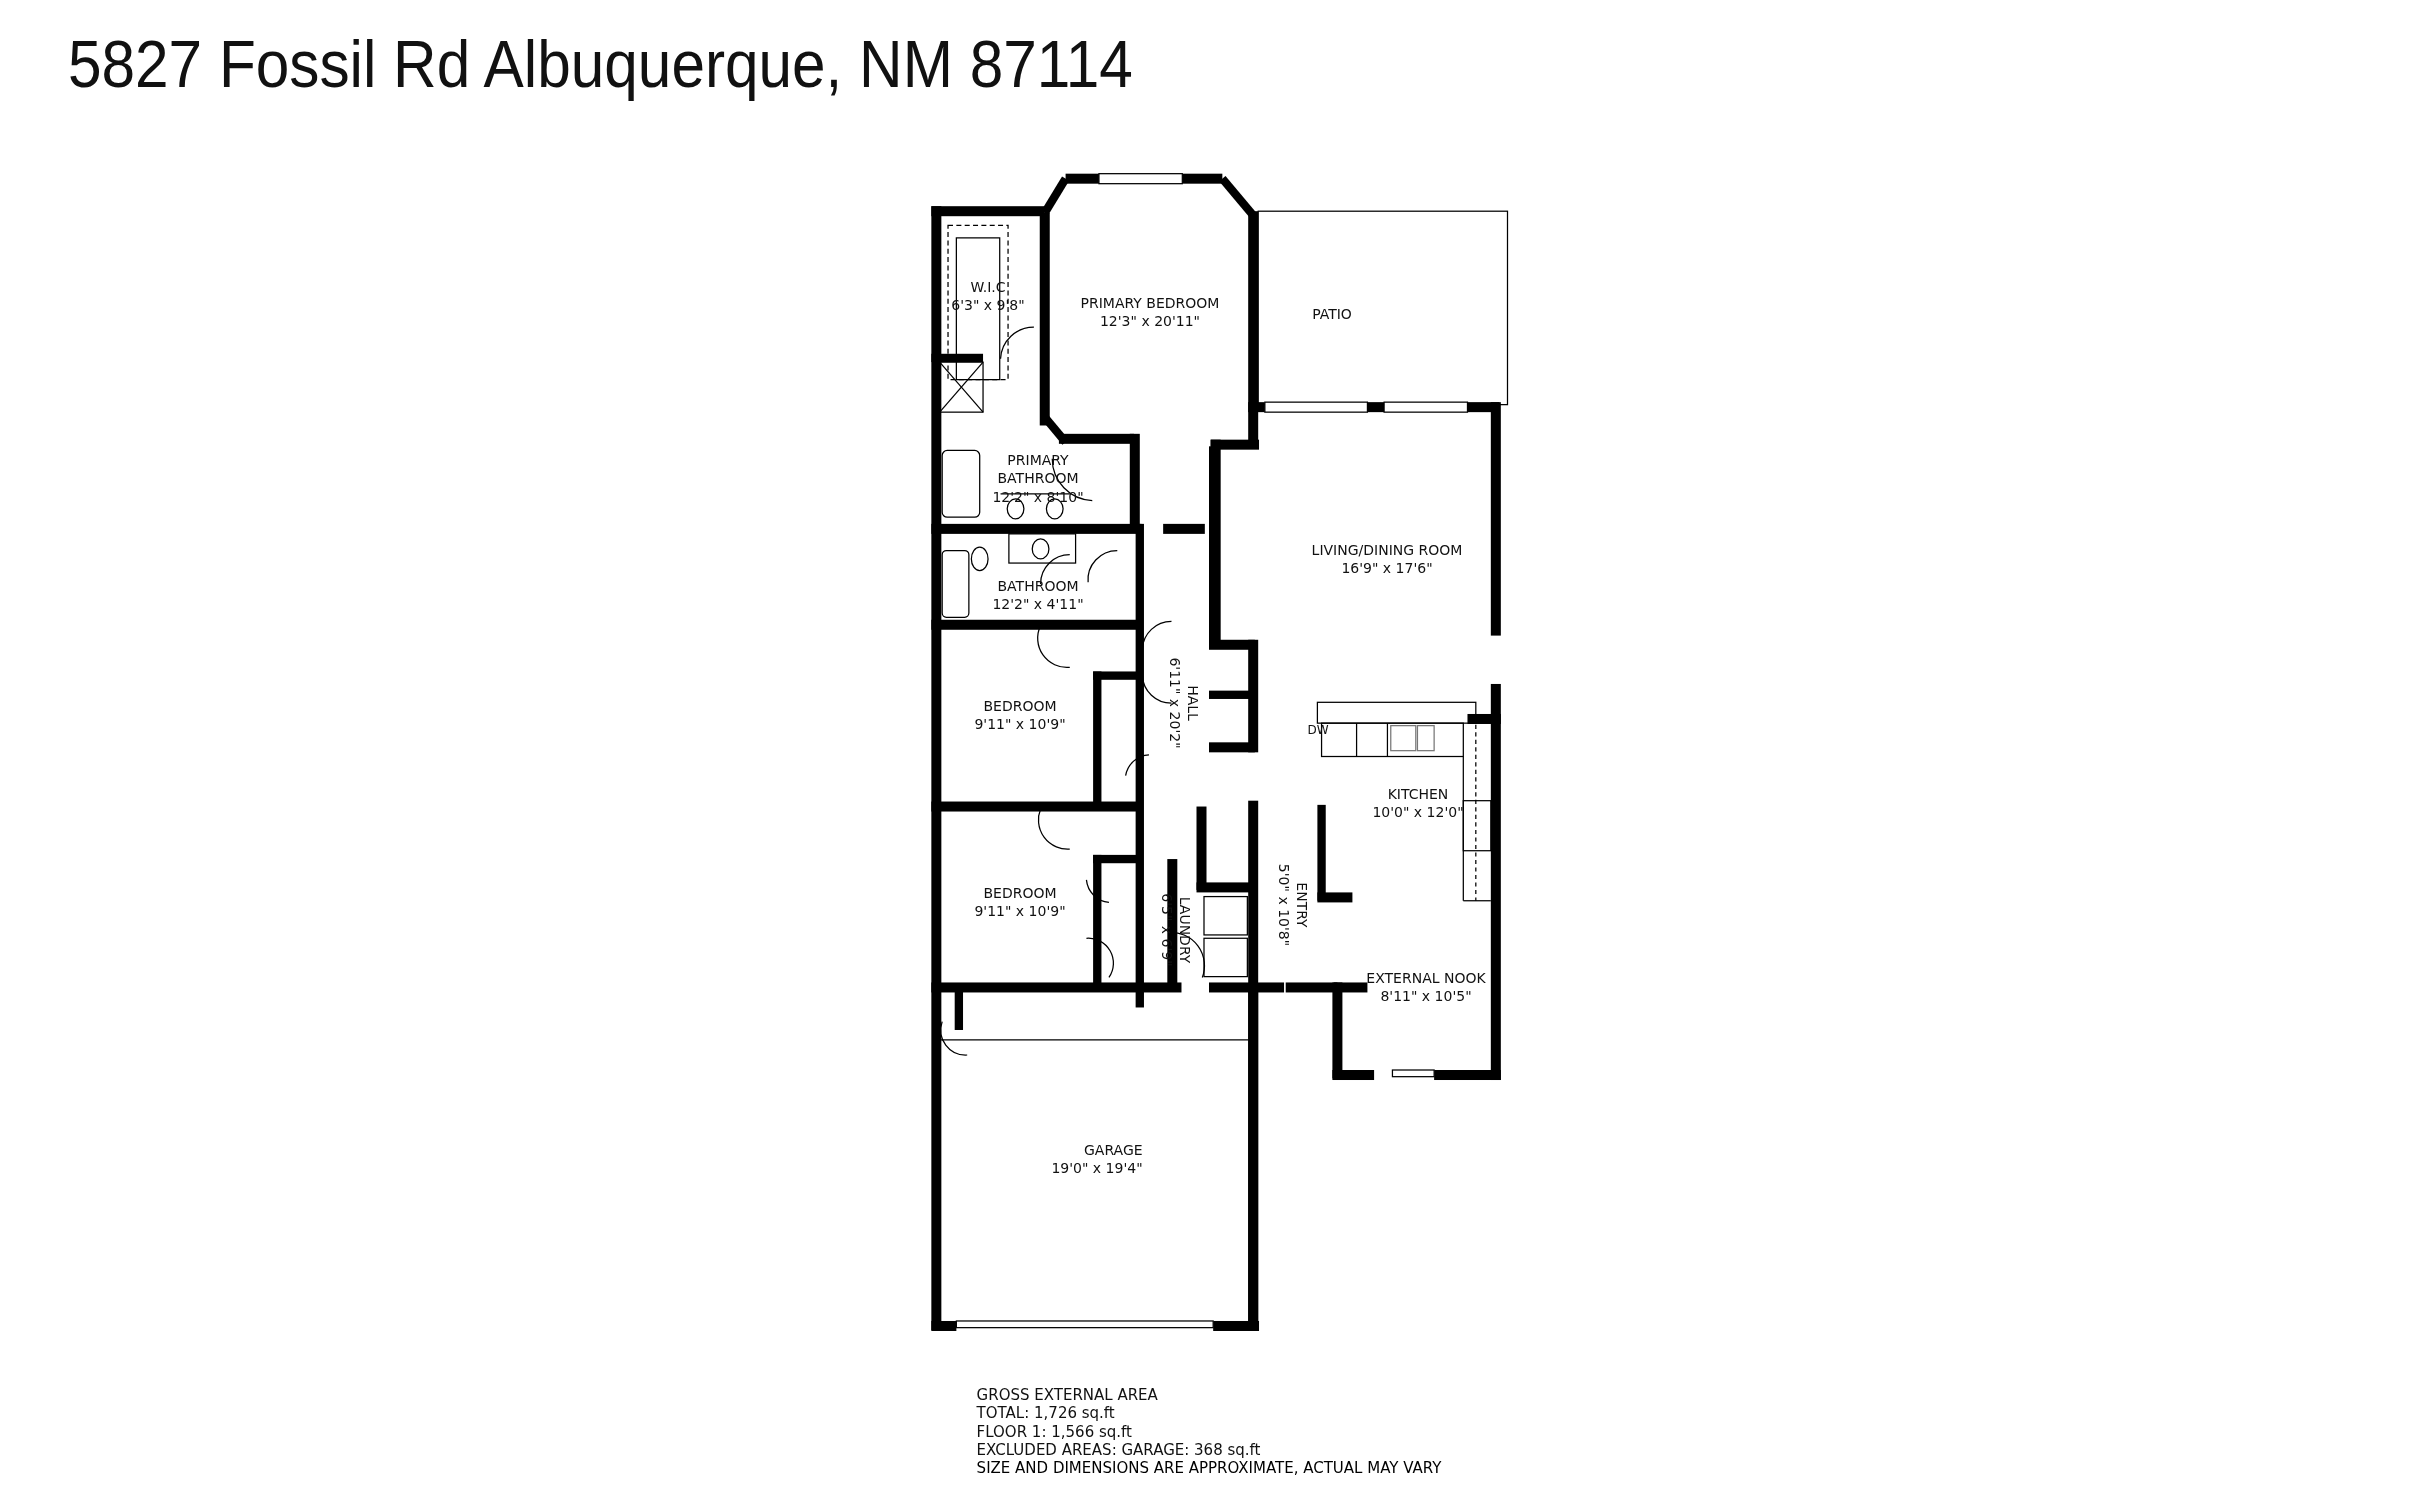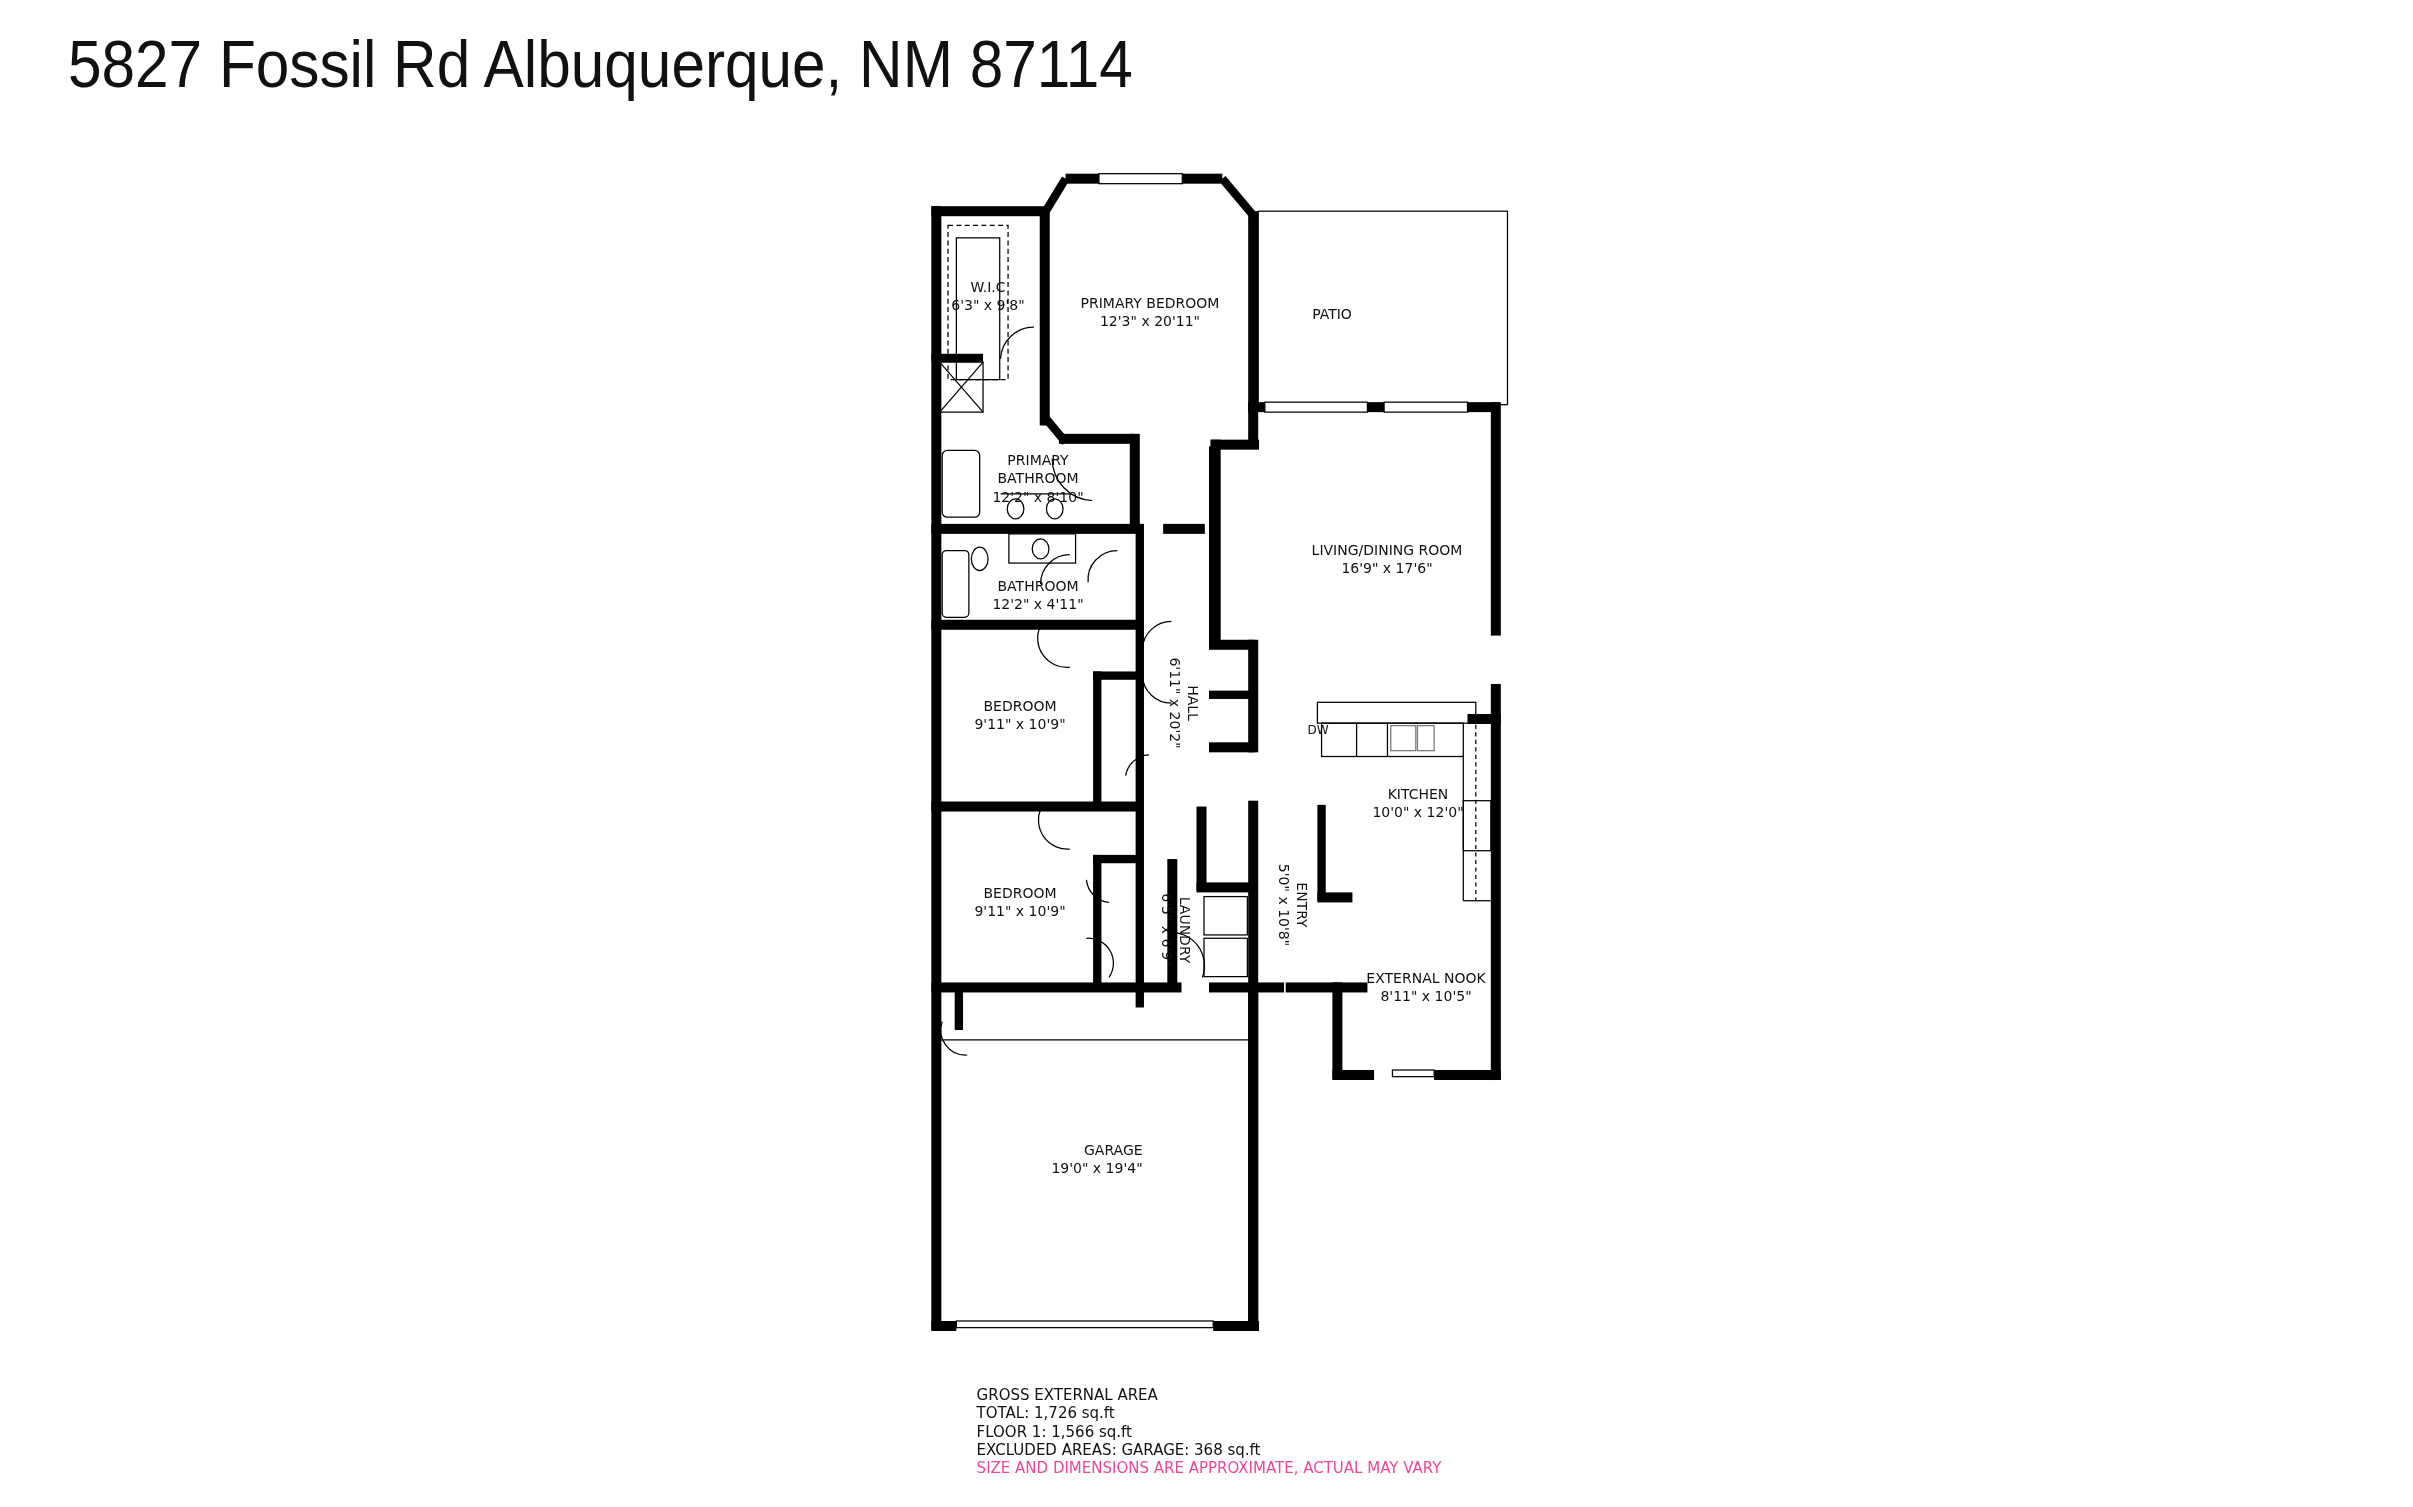--- a/index.html
+++ b/index.html
@@ -4,21 +4,21 @@
 <style>
   html, body { margin:0; padding:0; background:#ffffff; }
   body { width:2413px; height:1508px; position:relative; overflow:hidden; font-family:"DejaVu Sans", sans-serif; color:#111; }
   .title { position:absolute; left:68px; top:25px; font-size:67px; font-family:"Liberation Sans", sans-serif; letter-spacing:0; transform:scaleX(0.9); transform-origin:left top; white-space:nowrap; }
   svg.plan { position:absolute; left:0; top:0; width:2413px; height:1508px; }
   .room { position:absolute; text-align:center; font-size:14px; line-height:18.3px; color:#111; white-space:nowrap; transform:translate(-50%,-50%); font-family:"DejaVu Sans", sans-serif; }
   .room.vert { transform:translate(-50%,-50%) rotate(90deg); }
   .room span { display:block; }
   .footer { position:absolute; left:1209px; top:1386px; transform:translateX(-50%); text-align:left; font-size:15px; line-height:18.3px; white-space:nowrap; }
   .footer .line { display:block; }
-  .footer .disclaimer { color:#ec4899; }
+  .footer .disclaimer { color:#000000; }
   .floor-label { position:absolute; left:33px; top:1512px; font-size:16px; color:#000000; }
 </style>
 </head>
 <body>
 
 <div class="title">5827 Fossil Rd Albuquerque, NM 87114</div>
 
 <svg class="plan" viewBox="0 0 2894 1808" xmlns="http://www.w3.org/2000/svg">
   <g fill="#000" stroke="none">
 

